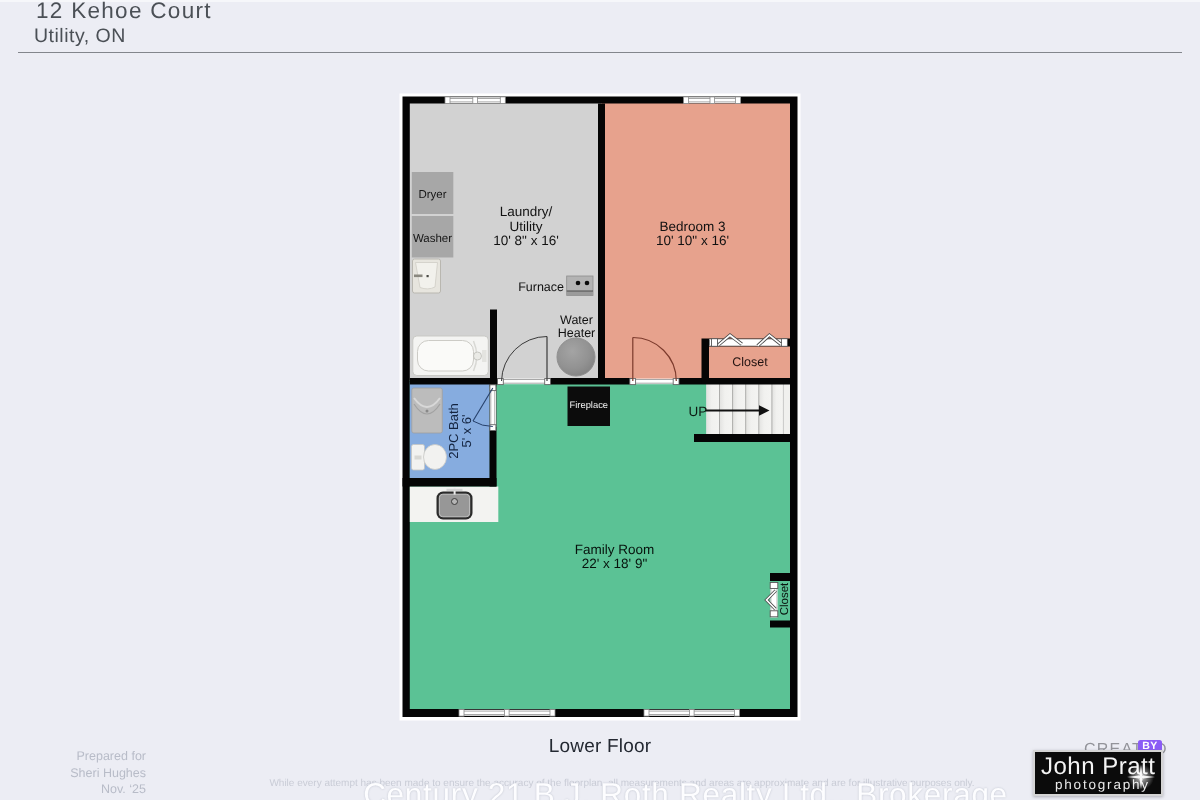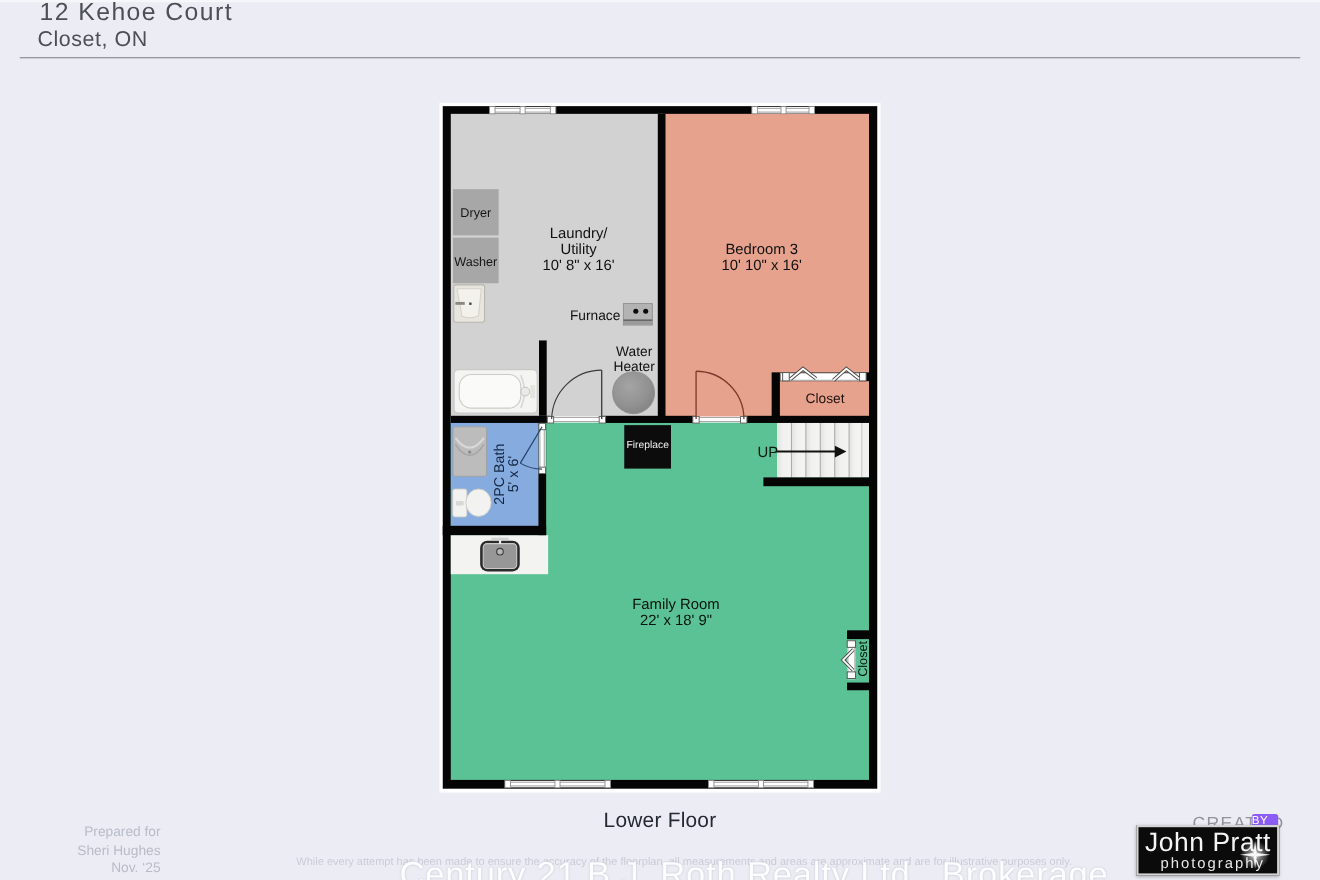--- a/index.html
+++ b/index.html
@@ -11,21 +11,21 @@
 <body>
 
 <div class="abs" style="left:0;top:0;width:1200px;height:800px;background:#ecedf4;"></div>
 
 <div class="abs" style="left:0;top:0;width:1200px;height:2px;background:#f6f7fa;"></div>
 
 <div class="abs" style="left:36px;top:-2px;color:#4a4f55;">
 
   <div style="font-size:22.5px;letter-spacing:1.3px;color:#4b5056;">12 Kehoe Court</div>
 
-  <div style="font-size:19.5px;letter-spacing:0.5px;margin-top:1px;margin-left:-2px;color:#4b5056;">Closet, ON</div>
+  <div style="font-size:19.5px;letter-spacing:0.5px;margin-top:1px;margin-left:-2px;color:#4b5056;">Utility, ON</div>
 </div>
 
 <div class="abs" style="left:18px;top:52px;width:1164px;height:1px;background:#83868c;"></div>
 
 <svg class="abs" style="left:0;top:0;" width="1200" height="800" viewBox="0 0 1200 800">
   <defs>
     <radialGradient id="whg" cx="40%" cy="35%" r="75%">
       <stop offset="0%" stop-color="#a4a4a4"></stop>
       <stop offset="60%" stop-color="#929292"></stop>
       <stop offset="100%" stop-color="#7f7f7f"></stop>
@@ -281,21 +281,21 @@
 </div>
 
 <div class="abs" style="left:0;top:736px;width:1200px;text-align:center;color:#242932;font-size:19px;letter-spacing:0.2px;">Lower Floor</div>
 
 <div class="abs" style="left:0;top:778px;width:1244px;text-align:center;color:#c9ccd6;font-size:10px;">While every attempt has been made to ensure the accuracy of the floorplan, all measurements and areas are approximate and are for illustrative purposes only.</div>
 
 <div class="abs" style="left:0;top:776px;width:1371px;text-align:center;color:#fdfdff;font-size:31.5px;letter-spacing:0.7px;text-shadow:0 0 2px rgba(175,180,192,0.8);">Century 21 B.J. Roth Realty Ltd., Brokerage</div>
 
 <div class="abs" style="left:1084px;top:740.5px;color:#93949a;font-size:16px;letter-spacing:1.2px;">CREATED</div>
 
-<div class="abs" style="left:1138px;top:739.5px;width:24px;height:13px;background:#8b5cf6;border-radius:2.5px;color:#fff;font-size:10.5px;font-weight:normal;text-align:left;line-height:13px;letter-spacing:0.5px;">BY</div>
+<div class="abs" style="left:1138px;top:739.5px;width:24px;height:13px;background:#8b5cf6;border-radius:2.5px;color:#fff;font-size:10.5px;font-weight:bold;text-align:center;line-height:13px;letter-spacing:0.5px;">BY</div>
 
 <div class="abs" style="left:1033px;top:750px;width:126px;height:42px;background:#0b0b0b;border:2px solid #d4d4d4;box-shadow:0 1px 3px rgba(120,120,130,0.55);">
 
   <div class="abs" style="left:6px;top:1px;color:#f4f4f4;font-size:24px;letter-spacing:0.5px;">John Pratt</div>
 
   <div class="abs" style="left:20px;top:25px;color:#e9e9e9;font-size:13.5px;letter-spacing:1.8px;">photography</div>
 
   <svg class="abs" style="left:88px;top:8px;" width="36" height="34" viewBox="0 0 36 34">
     <radialGradient id="fl" cx="50%" cy="50%" r="50%">
       <stop offset="0%" stop-color="#ffffff" stop-opacity="1"></stop>

